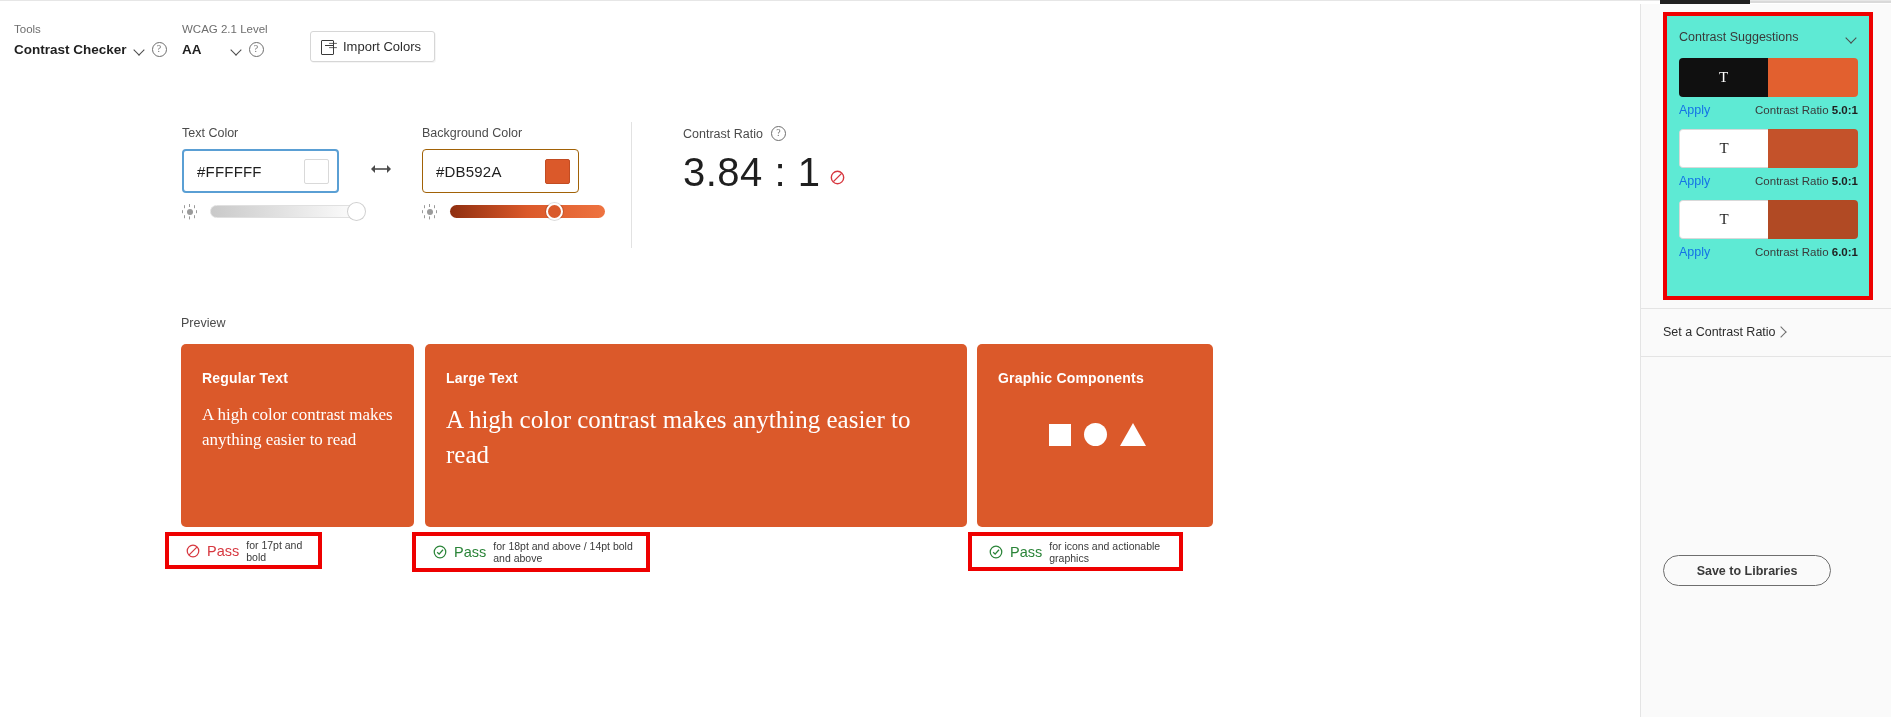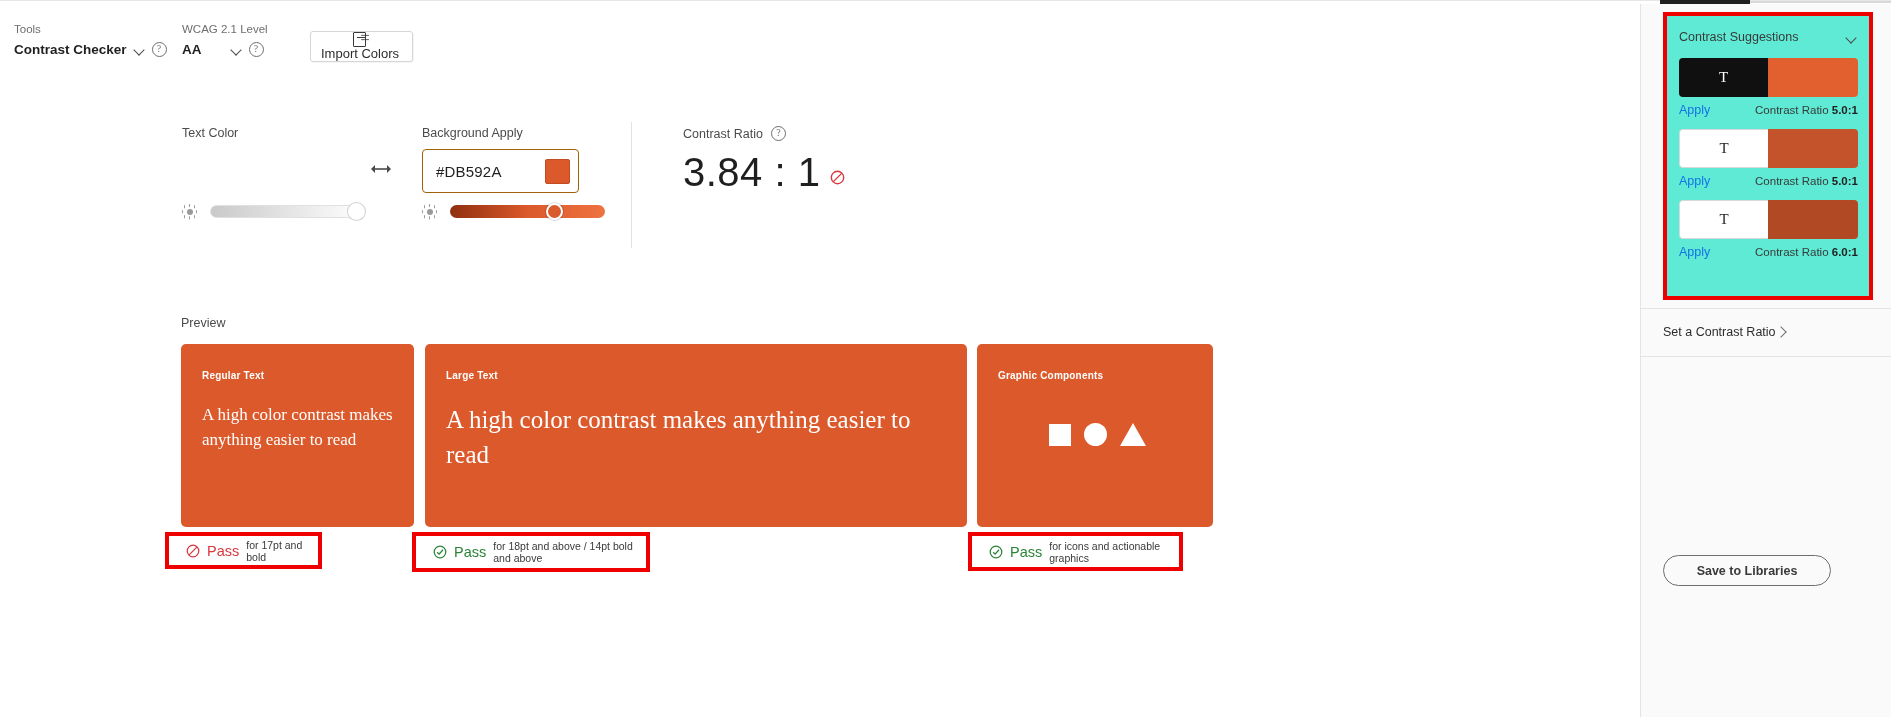--- a/index.html
+++ b/index.html
@@ -41,21 +41,20 @@
     font-size: 10px; line-height: 12.5px; text-align: center;
     font-family: "Liberation Serif", serif;
   }
   .import-btn {
     position: absolute; left: 310px; top: 17px;
     height: 31px; padding: 0 13px 0 10px;
     display: flex; align-items: center; gap: 8px;
     background: #fff; border: 1px solid #d6d6d6; border-radius: 3px;
     font-size: 13px; color: #2c2c2c; cursor: pointer;
     box-shadow: 1px 1px 0 rgba(0,0,0,0.04);
-    flex-direction: column;
   }
   .import-icon { width: 14px; height: 14px; position: relative; }
   .import-icon::before {
     content: ""; position: absolute; left: 0; top: 0; width: 11px; height: 13px;
     border: 1.3px solid #3a3a3a; border-radius: 1px;
   }
   .import-icon::after {
     content: ""; position: absolute; left: 3.5px; top: 5px; width: 8px; height: 1.3px; background: #3a3a3a;
     box-shadow: 4px -2.2px 0 -0.1px #3a3a3a, 4px 2.2px 0 -0.1px #3a3a3a;
   }
@@ -120,21 +119,21 @@
   .preview-label { position: absolute; left: 181px; top: 312px; font-size: 12.5px; color: #4b4b4b; }
   .cards { position: absolute; left: 181px; top: 340px; }
   .card {
     position: absolute; border-radius: 5px; background: #db592a; overflow: hidden;
   }
   .card.c1 { left: 0px;   top: 0; width: 233px; height: 183px; }
   .card.c2 { left: 244px; top: 0; width: 542px; height: 183px; }
   .card.c3 { left: 796px; top: 0; width: 236px; height: 183px; }
   .card-kicker {
     position: absolute; left: 21px; top: 26px;
-    font-size: 10px; font-weight: bold; color: #ffffff; letter-spacing: 0.2px;
+    font-size: 14px; font-weight: bold; color: #ffffff; letter-spacing: 0.2px;
   }
   .card-body {
     position: absolute; left: 21px; right: 20px; top: 58px;
     font-family: "Liberation Serif", serif; color: #ffffff;
   }
   .card.c1 .card-body { font-size: 17px; line-height: 25px; }
   .card.c2 .card-body { font-size: 25px; line-height: 35px; top: 58px; right: 34px; }
   .shapes { position: absolute; left: 72px; top: 79px; display: flex; align-items: center; gap: 13px; }
   .shape-square { width: 22px; height: 22px; background: #ffffff; }
   .shape-circle { width: 23px; height: 23px; border-radius: 50%; background: #ffffff; }
@@ -245,31 +244,35 @@
       <div class="import-btn">
         <span class="import-icon"></span>
         <span>Import Colors</span>
       </div>
     </div>
 
     <div class="colors-row">
 
       <div class="color-block text">
         <div class="field-label">Text Color</div>
+        <div class="color-input focused">
+          <span class="color-hex">#FFFFFF</span>
+          <span class="swatch" style="background:#FFFFFF"></span>
+        </div>
         <div class="slider-row text">
           <span class="sun-icon"></span>
           <span class="slider">
             <span class="slider-track gray"></span>
             <span class="slider-knob white" style="left:138px"></span>
           </span>
         </div>
       </div>
 
       <div class="color-block bg">
-        <div class="field-label">Background Apply</div>
+        <div class="field-label">Background Color</div>
         <div class="color-input plain">
           <span class="color-hex">#DB592A</span>
           <span class="swatch" style="background:#DB592A;border-color:#c24c22"></span>
         </div>
         <div class="slider-row bg">
           <span class="sun-icon"></span>
           <span class="slider">
             <span class="slider-track orange"></span>
             <span class="slider-knob orange" style="left:96px"></span>
           </span>

